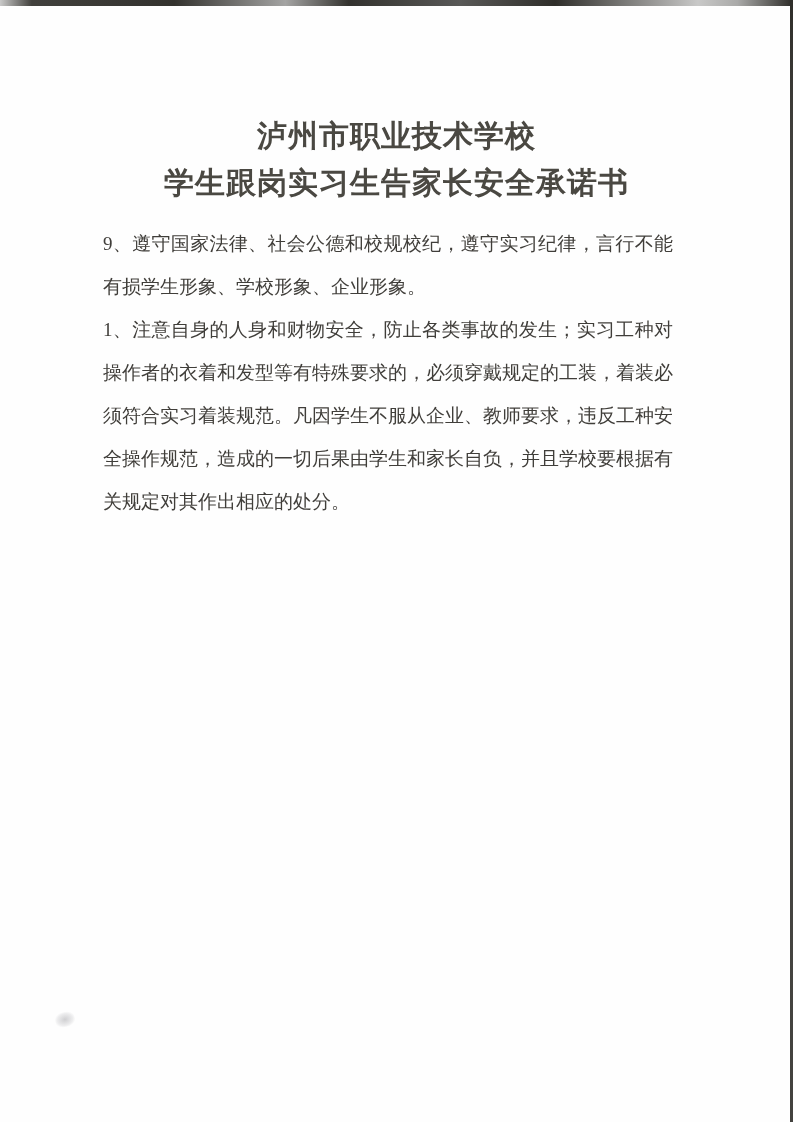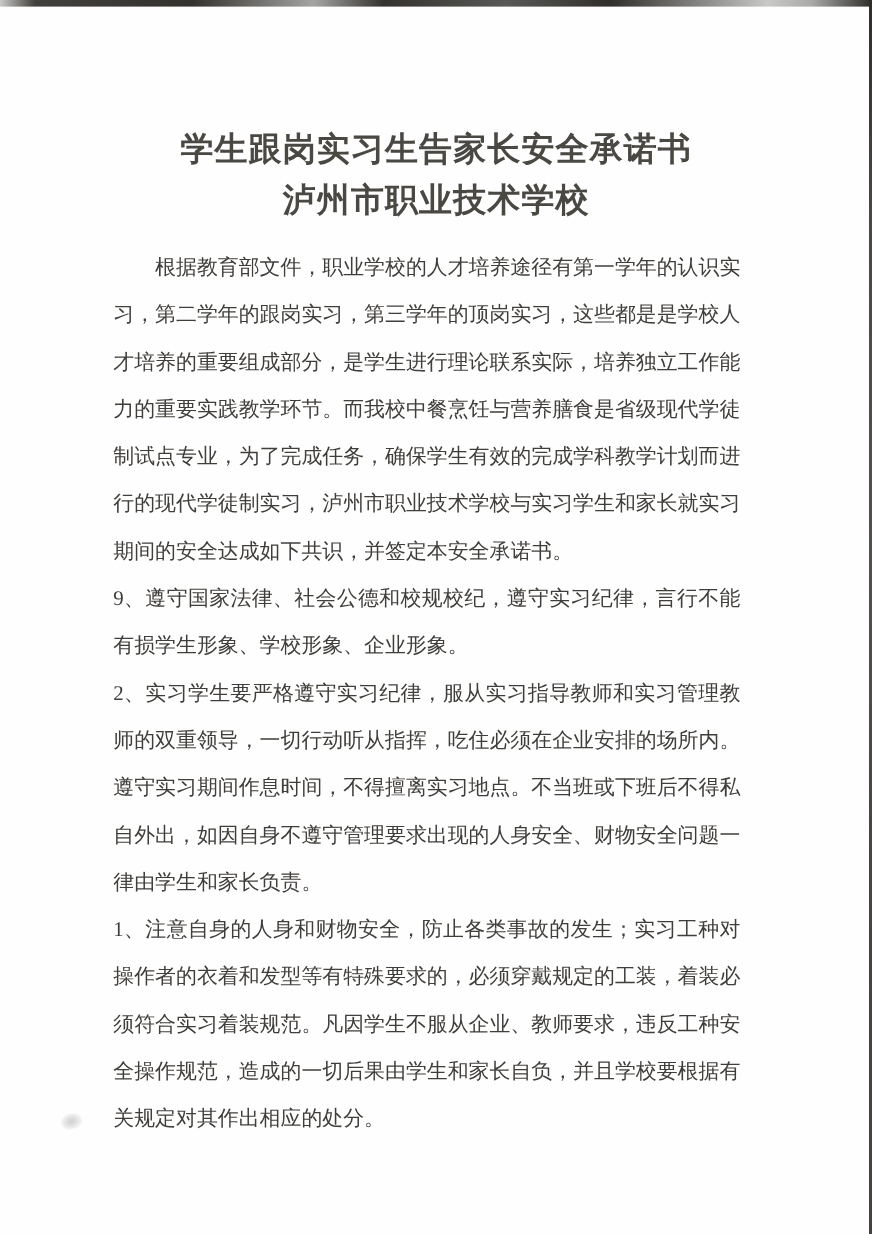--- a/index.html
+++ b/index.html
@@ -67,24 +67,22 @@
 </head>
 <body>
 
 <div class="page">
 
   <div class="scan-top-bar"></div>
   <div class="scan-right-line"></div>
   <div class="scan-smudge"></div>
 
   <h1 class="doc-title">
+    <span class="title-line">泸州市职业技术学校</span>
     <span class="title-line">学生跟岗实习生告家长安全承诺书</span>
-    <span class="title-line">泸州市职业技术学校</span>
   </h1>
 
   <div class="doc-body">
-    <p class="indented">根据教育部文件，职业学校的人才培养途径有第一学年的认识实习，第二学年的跟岗实习，第三学年的顶岗实习，这些都是是学校人才培养的重要组成部分，是学生进行理论联系实际，培养独立工作能力的重要实践教学环节。而我校中餐烹饪与营养膳食是省级现代学徒制试点专业，为了完成任务，确保学生有效的完成学科教学计划而进行的现代学徒制实习，泸州市职业技术学校与实习学生和家长就实习期间的安全达成如下共识，并签定本安全承诺书。</p>
     <p>9、遵守国家法律、社会公德和校规校纪，遵守实习纪律，言行不能有损学生形象、学校形象、企业形象。</p>
-    <p>2、实习学生要严格遵守实习纪律，服从实习指导教师和实习管理教师的双重领导，一切行动听从指挥，吃住必须在企业安排的场所内。遵守实习期间作息时间，不得擅离实习地点。不当班或下班后不得私自外出，如因自身不遵守管理要求出现的人身安全、财物安全问题一律由学生和家长负责。</p>
     <p>1、注意自身的人身和财物安全，防止各类事故的发生；实习工种对操作者的衣着和发型等有特殊要求的，必须穿戴规定的工装，着装必须符合实习着装规范。凡因学生不服从企业、教师要求，违反工种安全操作规范，造成的一切后果由学生和家长自负，并且学校要根据有关规定对其作出相应的处分。</p>
   </div>
 
 </div>
 
 </body></html>

